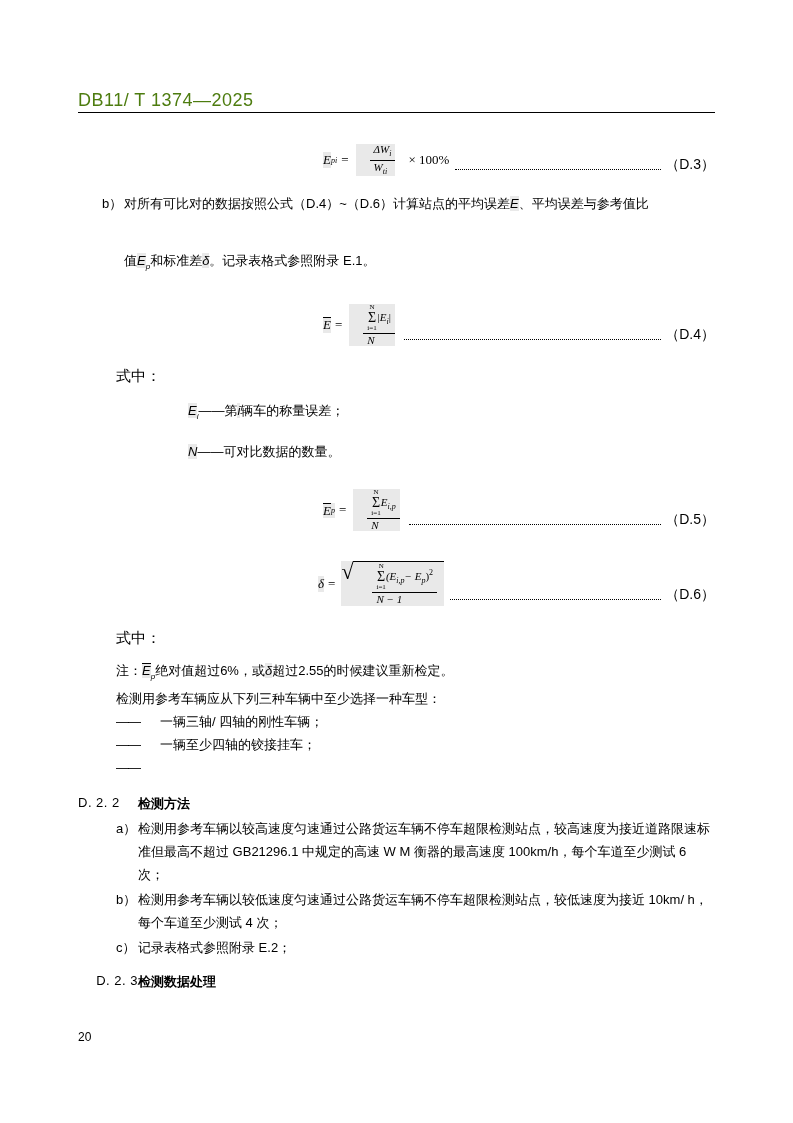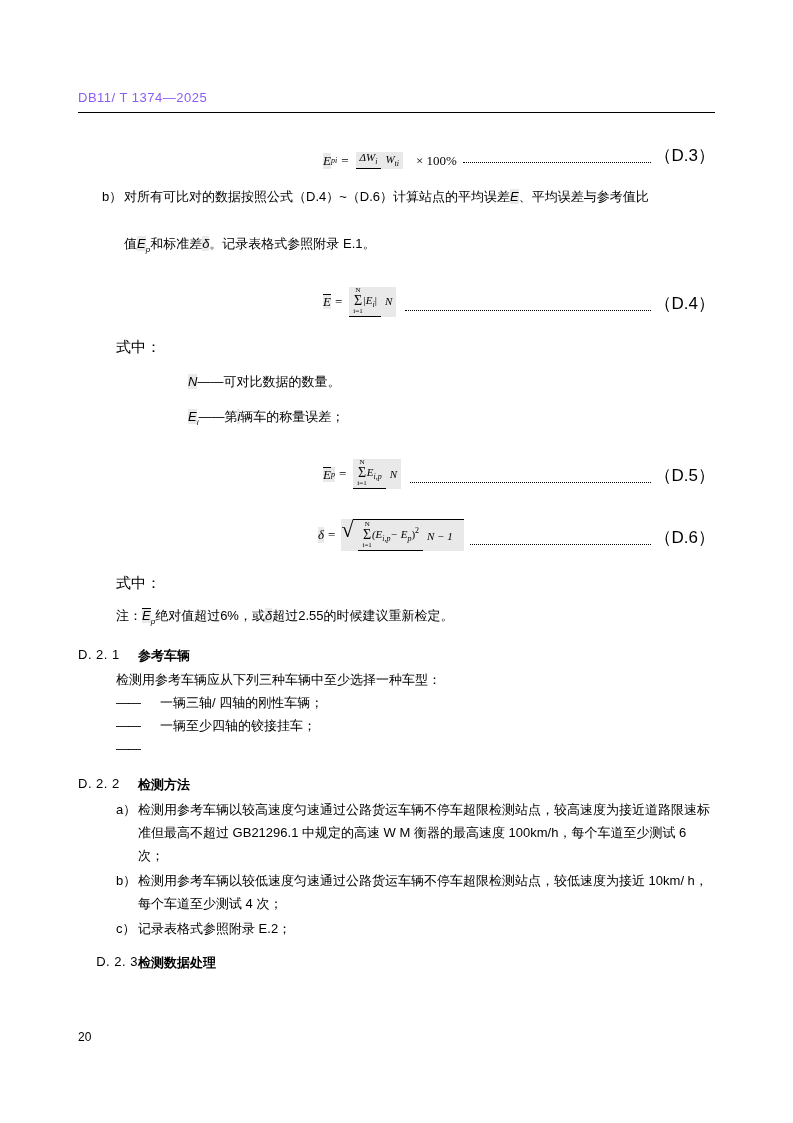--- a/index.html
+++ b/index.html
@@ -21,23 +21,23 @@
     width: 793px;
     height: 1123px;
     box-sizing: border-box;
     padding: 0;
   }
   .header {
     position: absolute;
     left: 78px;
     top: 90px;
     font-family: "Liberation Sans", sans-serif;
-    font-size: 13px;
+    font-size: 18px;
     letter-spacing: 0.5px;
-    color: #8b5cf6;
+    color: #4d7c0f;
   }
   .rule {
     position: absolute;
     left: 78px;
     top: 112px;
     width: 637px;
     height: 1px;
     background: #000;
   }
   .content {
@@ -72,32 +72,34 @@
     align-items: center;
   }
   .dots {
     flex: 1 1 auto;
     border-bottom: 1.5px dotted #000;
     margin: 0 4px 6px 6px;
     height: 1px;
   }
   .fnum {
     font-family: "Liberation Sans", sans-serif;
-    font-size: 17px;
+    font-size: 14px;
     white-space: nowrap;
     padding-bottom: 2px;
   }
 
   
   .frac {
     display: inline-flex;
-    align-items: center;
+    flex-direction: column;
+    align-items: flex-start;
     vertical-align: middle;
     margin: 0 3px;
     line-height: 1.05;
+    padding-left: 14px;
   }
   .frac .num {
     border-bottom: 1px solid #000;
     padding: 0 4px 1px 4px;
     font-size: 11px;
   }
   .frac .den {
     padding: 1px 4px 0 4px;
     font-size: 11px;
   }
@@ -247,21 +249,21 @@
         <span style="margin-left:10px;">× 100%</span>
       </div>
       <div class="dots"></div>
       <div class="fnum">（D.3）</div>
     </div>
 
     <div class="item" style="margin-top:16px;">
       <div class="marker">b）</div>
       <div class="body">
         <span>对所有可比对的数据按照公式（D.4）~（D.6）计算站点的平均误差</span><span class="italic hl">E</span><span>、平均误差与参考值比</span>
-        <div style="margin-top:24px;">
+        <div style="margin-top:34px;">
           <span>值</span><span class="italic hl">E</span><span class="sub italic">p</span><span>和标准差</span><span class="italic hl">δ</span><span>。记录表格式参照附录 E.1。</span>
         </div>
       </div>
     </div>
 
     <div class="formula-row" style="margin-top:26px;">
       <div class="formula-spacer" style="width:245px;"></div>
       <div class="formula-box">
         <span class="italic hl overbar">E</span>
         <span style="margin:0 4px;">=</span>
@@ -276,25 +278,25 @@
           <span class="den italic">N</span>
         </span>
       </div>
       <div class="dots"></div>
       <div class="fnum">（D.4）</div>
     </div>
 
     <div class="where" style="margin-top:18px;">式中：</div>
 
     <div class="def">
+      <span class="italic hl">E</span><span class="sub italic">i</span><span>——</span><span>第</span><span class="italic hl">i</span><span>辆车的称量误差；</span>
+    </div>
+
+    <div class="def">
       <span class="italic hl">N</span><span>——</span><span>可对比数据的数量。</span>
-    </div>
-
-    <div class="def">
-      <span class="italic hl">E</span><span class="sub italic">i</span><span>——</span><span>第</span><span class="italic hl">i</span><span>辆车的称量误差；</span>
     </div>
 
     <div class="formula-row" style="margin-top:26px;">
       <div class="formula-spacer" style="width:245px;"></div>
       <div class="formula-box">
         <span class="hl" style="display:inline-flex;align-items:center;">
           <span class="italic overbar">E</span>
             <span class="sub italic">p</span>
         </span>
         <span style="margin:0 4px;">=</span>
@@ -338,24 +340,20 @@
       <div class="fnum">（D.6）</div>
     </div>
 
     <div class="where" style="margin-top:20px;">式中：</div>
 
     <div class="note">
       <span>注：</span><span class="italic hl overbar">E</span><span class="sub italic">p</span><span>绝对值超过6%，或</span><span class="italic hl">δ</span><span>超过2.55的时候建议重新检定。</span>
     </div>
 
 
-    <div class="h3">
-      <span class="num">D. 2. 1</span>
-      <span>参考车辆</span>
-    </div>
     <div class="para indent1">检测用参考车辆应从下列三种车辆中至少选择一种车型：</div>
     <div class="dash-item">
       <span class="dash">——</span>
       <span>一辆三轴/ 四轴的刚性车辆；</span>
     </div>
     <div class="dash-item">
       <span class="dash">——</span>
       <span>一辆至少四轴的铰接挂车；</span>
     </div>
     <div class="dash-item">

